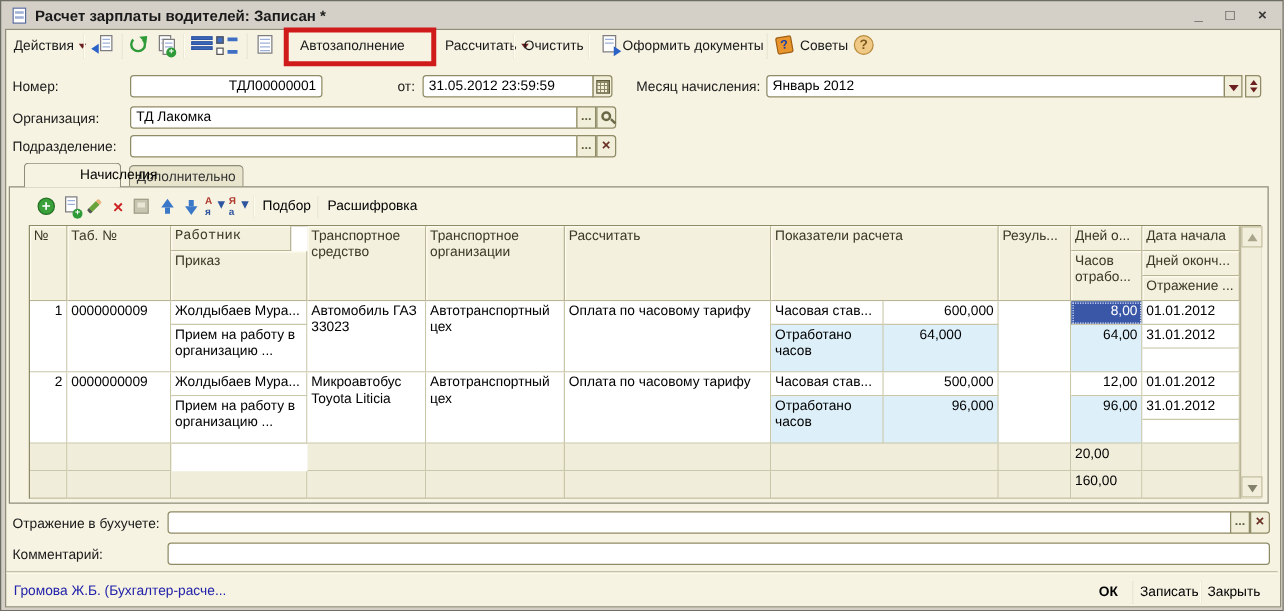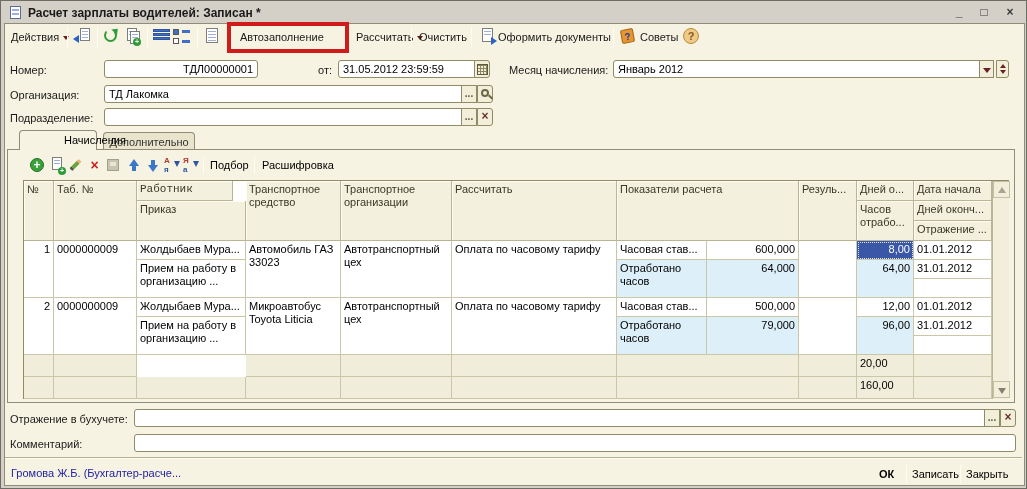--- a/index.html
+++ b/index.html
@@ -280,39 +280,39 @@
     <div class="cell r" style="left:0;top:60px;width:30px;height:57px;">1</div>
     <div class="cell" style="left:30px;top:60px;width:83px;height:57px;">0000000009</div>
     <div class="cell" style="left:113px;top:60px;width:109px;height:19px;">Жолдыбаев Мура...</div>
     <div class="cell wrap" style="left:113px;top:79px;width:109px;height:38px;">Прием на работу в организацию ...</div>
     <div class="cell wrap" style="left:222px;top:60px;width:95px;height:57px;">Автомобиль ГАЗ 33023</div>
     <div class="cell wrap" style="left:317px;top:60px;width:111px;height:57px;">Автотранспортный цех</div>
     <div class="cell" style="left:428px;top:60px;width:165px;height:57px;">Оплата по часовому тарифу</div>
     <div class="cell" style="left:593px;top:60px;width:90px;height:19px;">Часовая став...</div>
     <div class="cell r" style="left:683px;top:60px;width:92px;height:19px;">600,000</div>
     <div class="cell wrap blue" style="left:593px;top:79px;width:90px;height:38px;">Отработано часов</div>
-    <div class="cell r blue" style="left:683px;top:79px;width:92px;height:38px;">64,000</div>
+    <div class="cell r blue" style="left:683px;top:79px;width:92px;height:38px;text-align:center;">64,000</div>
     <div class="cell" style="left:775px;top:60px;width:58px;height:57px;"></div>
     <div class="cell r sel" style="left:833px;top:60px;width:57px;height:19px;">8,00</div>
     <div class="cell r blue" style="left:833px;top:79px;width:57px;height:38px;">64,00</div>
     <div class="cell" style="left:890px;top:60px;width:78px;height:19px;">01.01.2012</div>
     <div class="cell" style="left:890px;top:79px;width:78px;height:19px;">31.01.2012</div>
     <div class="cell" style="left:890px;top:98px;width:78px;height:19px;"></div>
 
     <div class="cell r" style="left:0;top:117px;width:30px;height:57px;">2</div>
     <div class="cell" style="left:30px;top:117px;width:83px;height:57px;">0000000009</div>
     <div class="cell" style="left:113px;top:117px;width:109px;height:19px;">Жолдыбаев Мура...</div>
     <div class="cell wrap" style="left:113px;top:136px;width:109px;height:38px;">Прием на работу в организацию ...</div>
     <div class="cell wrap" style="left:222px;top:117px;width:95px;height:57px;">Микроавтобус Toyota Liticia</div>
     <div class="cell wrap" style="left:317px;top:117px;width:111px;height:57px;">Автотранспортный цех</div>
     <div class="cell" style="left:428px;top:117px;width:165px;height:57px;">Оплата по часовому тарифу</div>
     <div class="cell" style="left:593px;top:117px;width:90px;height:19px;">Часовая став...</div>
     <div class="cell r" style="left:683px;top:117px;width:92px;height:19px;">500,000</div>
     <div class="cell wrap blue" style="left:593px;top:136px;width:90px;height:38px;">Отработано часов</div>
-    <div class="cell r blue" style="left:683px;top:136px;width:92px;height:38px;">79,000</div>
+    <div class="cell r blue" style="left:683px;top:136px;width:92px;height:38px;">96,000</div>
     <div class="cell" style="left:775px;top:117px;width:58px;height:57px;"></div>
     <div class="cell r" style="left:833px;top:117px;width:57px;height:19px;">12,00</div>
     <div class="cell r blue" style="left:833px;top:136px;width:57px;height:38px;">96,00</div>
     <div class="cell" style="left:890px;top:117px;width:78px;height:19px;">01.01.2012</div>
     <div class="cell" style="left:890px;top:136px;width:78px;height:19px;">31.01.2012</div>
     <div class="cell" style="left:890px;top:155px;width:78px;height:19px;"></div>
 
     <div class="cell tot" style="left:0;top:174px;width:30px;height:22px;"></div>
     <div class="cell tot" style="left:30px;top:174px;width:83px;height:22px;"></div>
     <div class="cell tot" style="left:222px;top:174px;width:95px;height:22px;"></div>

